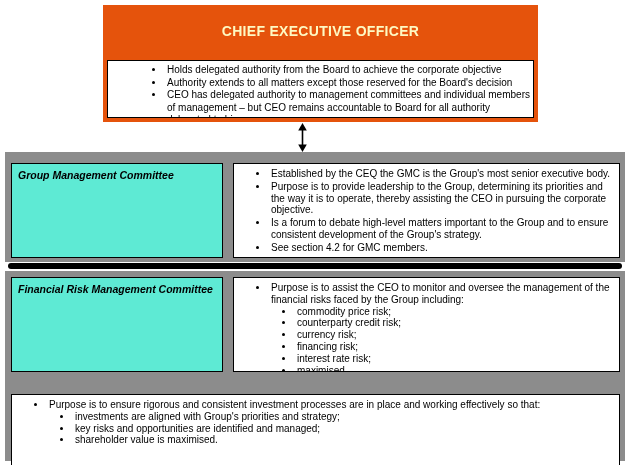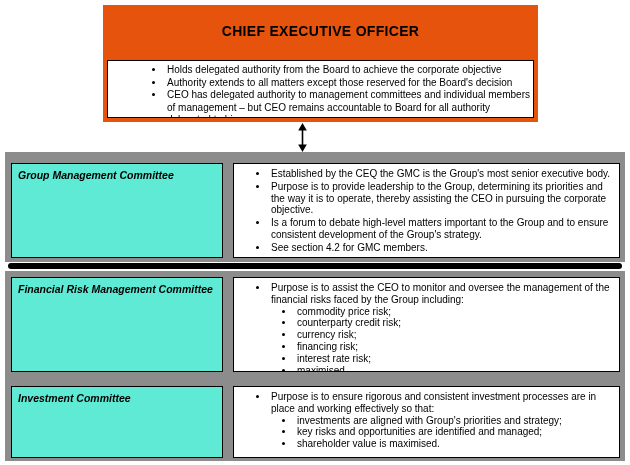--- a/index.html
+++ b/index.html
@@ -9,21 +9,21 @@
     color: #000;
   }
   .canvas { position: relative; width: 630px; height: 465px; background: #fff; overflow: hidden; }
 
   
   .ceo-box {
     position: absolute; left: 103px; top: 5px; width: 435px; height: 117px;
     background: #E5530C;
   }
   .ceo-title {
-    text-align: center; color: #000000; font-weight: bold;
+    text-align: center; color: #fef9c3; font-weight: bold;
     font-size: 14px; padding-top: 18px; letter-spacing: 0.3px;
   }
   .ceo-inner {
     position: absolute; left: 4px; right: 4px; top: 55px; bottom: 4px;
     background: #fff; border: 1px solid #000; box-sizing: border-box;
     overflow: hidden;
     padding-left: 40px;
   }
   .ceo-inner ul {
     margin: 3px 0 0 0; padding-left: 17px;
@@ -36,21 +36,21 @@
 
   
   .section {
     position: absolute; left: 5px; width: 620px;
     background: #8C8C8C; box-sizing: border-box;
     padding: 11px 5px 4px 6px;
   }
   .section-0 { top: 152px; height: 110px; }
   .section-1 { top: 271px; height: 190px; padding-top: 6px; }
 
-  .row { display: flex; gap: 10px; margin-bottom: 14px; align-items: stretch; }
+  .row { display: flex; gap: 10px; margin-bottom: 22px; align-items: stretch; }
   .row:last-child { margin-bottom: 0; }
   .section-0 .row { height: 95px; }
   .section-1 .row-0 { height: 95px; }
   .section-1 .row-1 { height: 72px; }
 
   .name-box {
     flex: none; width: 212px; background: #5eead4; border: 1px solid #000;
     box-sizing: border-box; font-weight: bold; font-size: 10.5px;
     padding: 5px 4px 0 6px; overflow: hidden; font-style: italic;
   }
@@ -119,21 +119,20 @@
                 <li>counterparty credit risk;</li>
                 <li>currency risk;</li>
                 <li>financing risk;</li>
                 <li>interest rate risk;</li>
                 <li>maximised.</li>
               </ul></li>
           </ul>
         </div>
       </div>
       <div class="row row-1">
-        <div class="name-box">Investment Committee</div>
         <div class="desc-box">
           <ul>
             <li>Purpose is to ensure rigorous and consistent investment processes are in place and working effectively so that:<ul class="sub">
                 <li>investments are aligned with Group's priorities and strategy;</li>
                 <li>key risks and opportunities are identified and managed;</li>
                 <li>shareholder value is maximised.</li>
               </ul></li>
           </ul>
         </div>
       </div>

